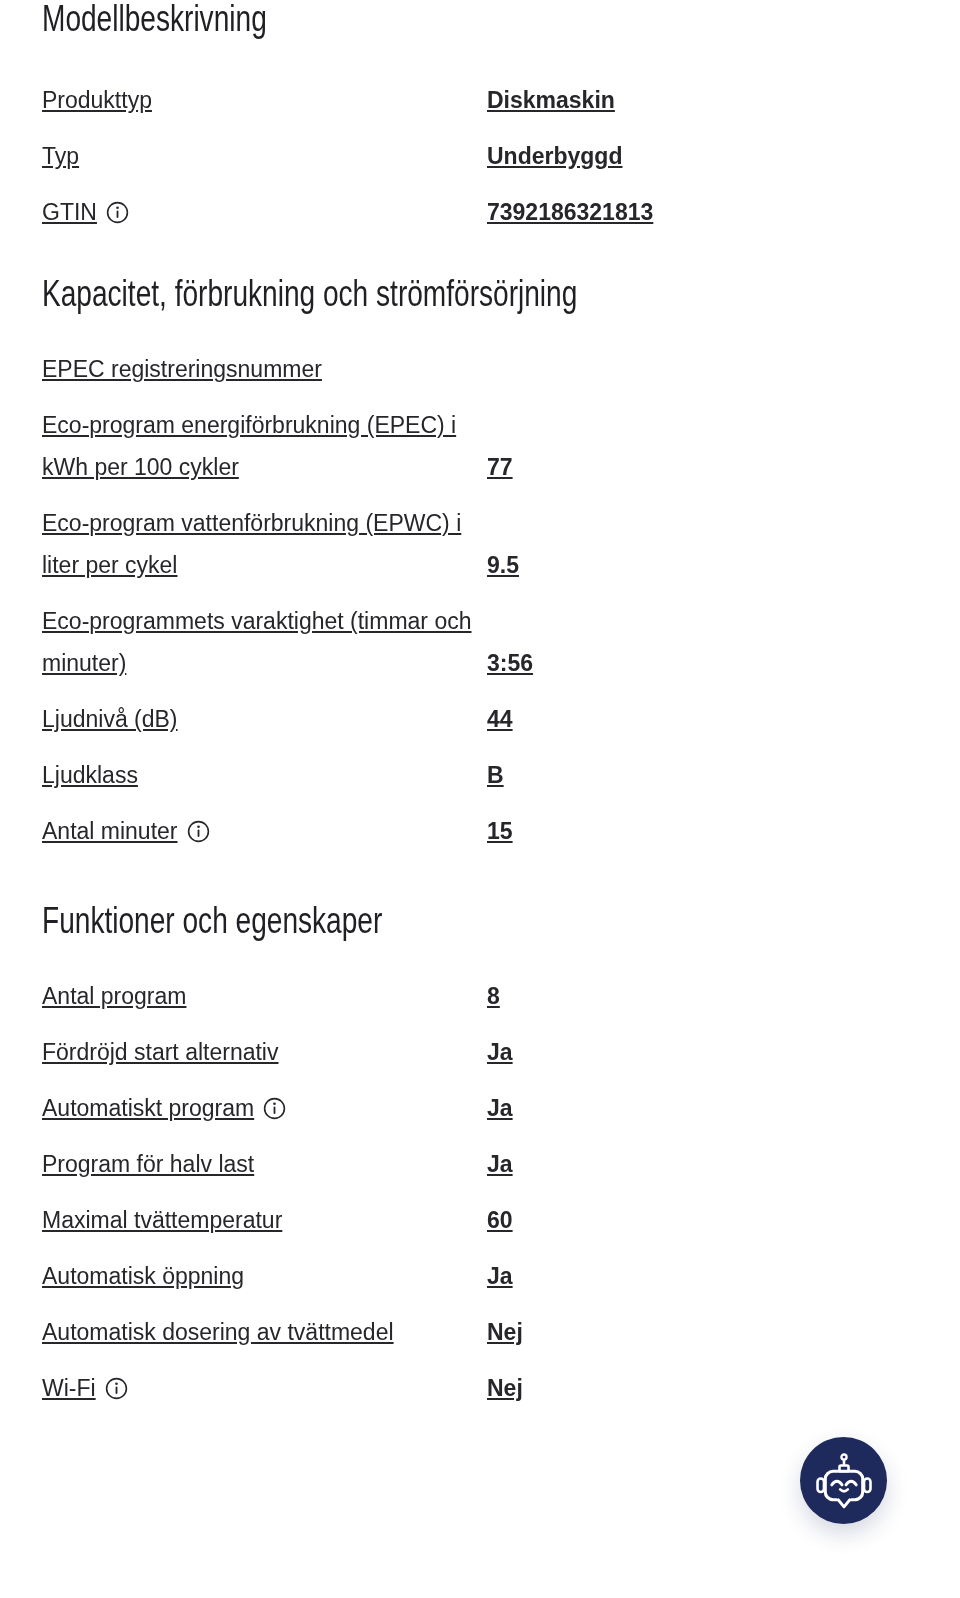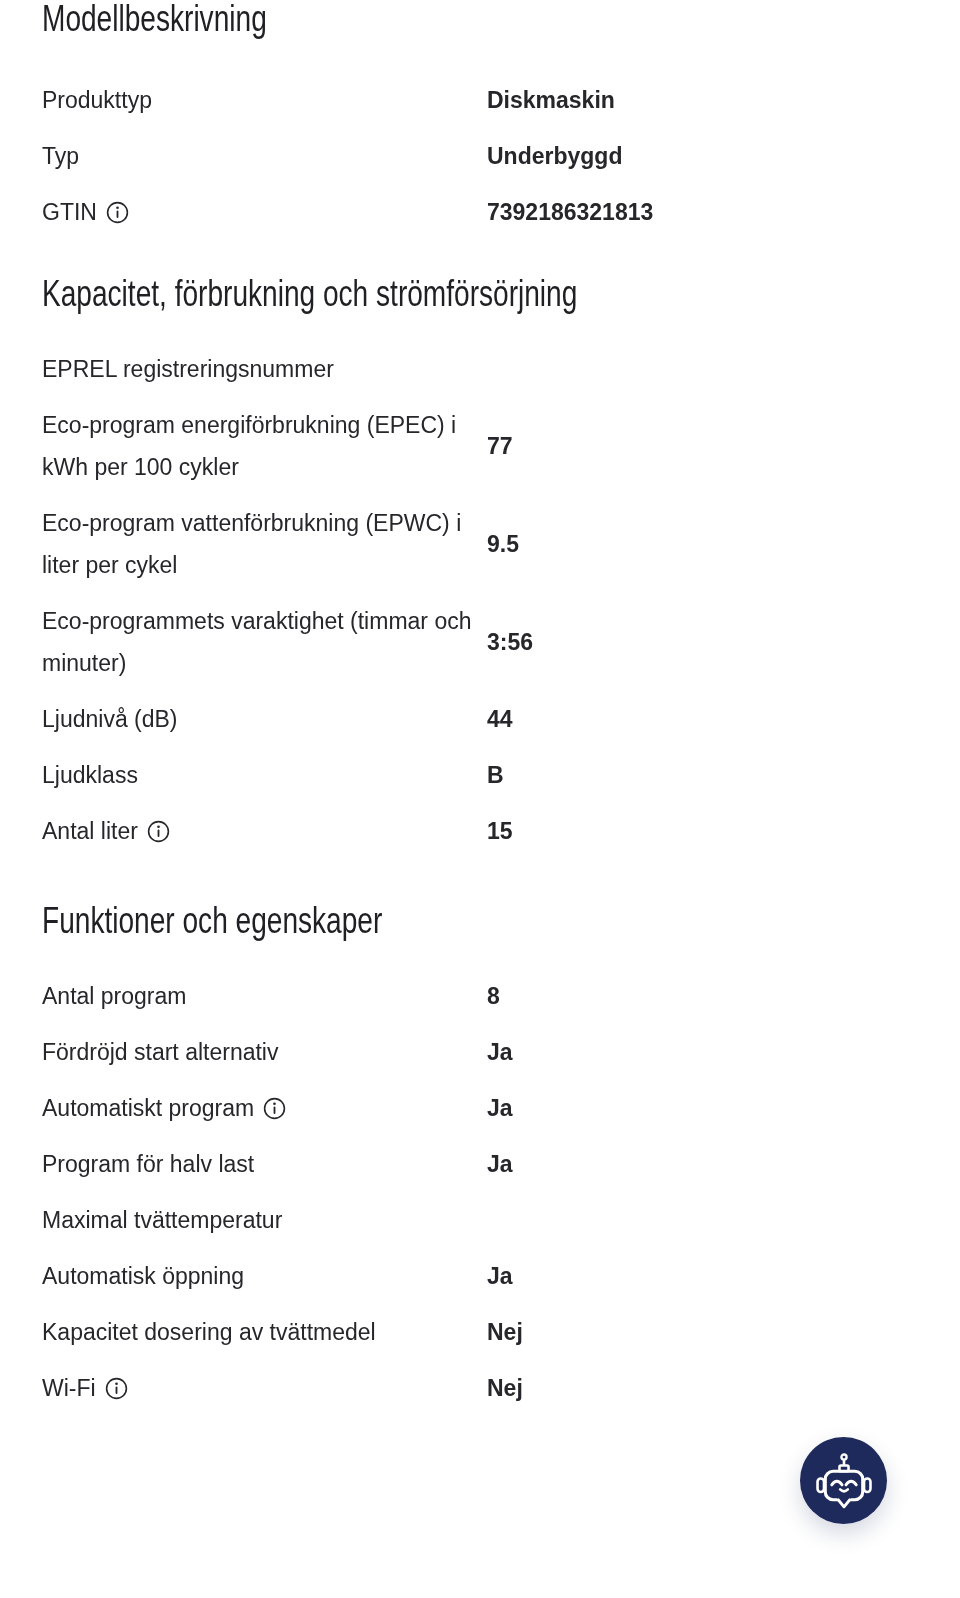--- a/index.html
+++ b/index.html
@@ -23,22 +23,23 @@
     white-space: nowrap;
     transform: scaleX(0.78);
     transform-origin: 0 50%;
     line-height: 41px;
   }
   .title-heading { margin-top: -2px; margin-bottom: 40px; }
   .mid-heading   { margin-top: 40px; margin-bottom: 34px; }
   .late-heading  { margin-top: 48px; margin-bottom: 34px; }
   .spec-row {
     display: flex;
-    align-items: center;
+    align-items: flex-end;
     margin-bottom: 14px;
+    text-decoration: underline;
   }
   .label-cell {
     width: 445px;
     font-size: 23px;
     line-height: 42px;
     font-weight: 400;
     hyphens: manual;
   }
   .value-cell {
     flex: 1;
@@ -92,21 +93,21 @@
             <circle cx="10" cy="10" r="8.6" stroke="#26262b" stroke-width="1.4"></circle>
             <circle cx="10" cy="5.9" r="1.15" fill="#26262b"></circle>
             <rect x="9.2" y="8.3" width="1.6" height="6.4" rx="0.8" fill="#26262b"></rect>
           </svg></span></div>
     <div class="value-cell">7392186321813</div>
   </div>
 
   <h2 class="section-heading mid-heading">Kapacitet, förbrukning och strömförsörjning</h2>
 
   <div class="spec-row">
-    <div class="label-cell"><span>EPREL registreringsnummer</span></div>
+    <div class="label-cell"><span>EPEC registreringsnummer</span></div>
   </div>
   <div class="spec-row">
     <div class="label-cell"><span>Eco-program energiförbrukning (EPEC) i kWh per 100 cykler</span></div>
     <div class="value-cell">77</div>
   </div>
   <div class="spec-row">
     <div class="label-cell"><span>Eco-program vattenförbrukning (EPWC) i liter per cykel</span></div>
     <div class="value-cell">9.5</div>
   </div>
   <div class="spec-row">
@@ -115,21 +116,21 @@
   </div>
   <div class="spec-row">
     <div class="label-cell"><span>Ljudnivå (dB)</span></div>
     <div class="value-cell">44</div>
   </div>
   <div class="spec-row">
     <div class="label-cell"><span>Ljudklass</span></div>
     <div class="value-cell">B</div>
   </div>
   <div class="spec-row">
-    <div class="label-cell"><span>Antal liter</span><span class="info-icon"><svg viewBox="0 0 20 20" fill="none">
+    <div class="label-cell"><span>Antal minuter</span><span class="info-icon"><svg viewBox="0 0 20 20" fill="none">
             <circle cx="10" cy="10" r="8.6" stroke="#26262b" stroke-width="1.4"></circle>
             <circle cx="10" cy="5.9" r="1.15" fill="#26262b"></circle>
             <rect x="9.2" y="8.3" width="1.6" height="6.4" rx="0.8" fill="#26262b"></rect>
           </svg></span></div>
     <div class="value-cell">15</div>
   </div>
 
   <h2 class="section-heading late-heading">Funktioner och egenskaper</h2>
 
   <div class="spec-row">
@@ -147,27 +148,28 @@
             <rect x="9.2" y="8.3" width="1.6" height="6.4" rx="0.8" fill="#26262b"></rect>
           </svg></span></div>
     <div class="value-cell">Ja</div>
   </div>
   <div class="spec-row">
     <div class="label-cell"><span>Program för halv last</span></div>
     <div class="value-cell">Ja</div>
   </div>
   <div class="spec-row">
     <div class="label-cell"><span>Maximal tvättemperatur</span></div>
+    <div class="value-cell">60</div>
   </div>
   <div class="spec-row">
     <div class="label-cell"><span>Automatisk öppning</span></div>
     <div class="value-cell">Ja</div>
   </div>
   <div class="spec-row">
-    <div class="label-cell"><span>Kapacitet dosering av tvättmedel</span></div>
+    <div class="label-cell"><span>Automatisk dosering av tvättmedel</span></div>
     <div class="value-cell">Nej</div>
   </div>
   <div class="spec-row">
     <div class="label-cell"><span>Wi-Fi</span><span class="info-icon"><svg viewBox="0 0 20 20" fill="none">
             <circle cx="10" cy="10" r="8.6" stroke="#26262b" stroke-width="1.4"></circle>
             <circle cx="10" cy="5.9" r="1.15" fill="#26262b"></circle>
             <rect x="9.2" y="8.3" width="1.6" height="6.4" rx="0.8" fill="#26262b"></rect>
           </svg></span></div>
     <div class="value-cell">Nej</div>
   </div>

